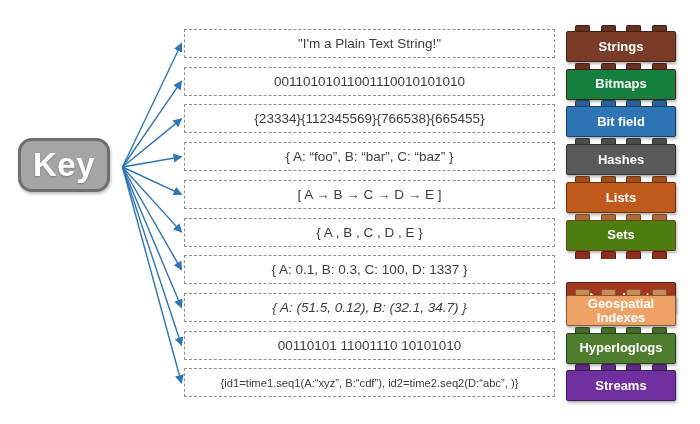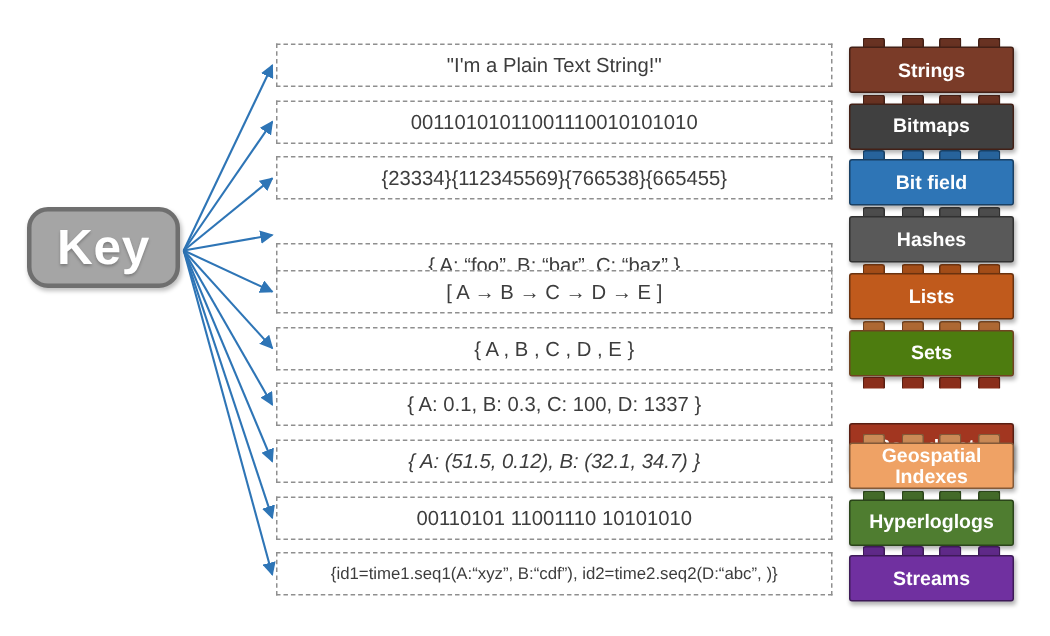--- a/index.html
+++ b/index.html
@@ -3,21 +3,21 @@
 <meta charset="utf-8">
 <title>diagram</title>
 <style>
   html,body{margin:0;padding:0;background:#fff;}
   #diagram{
     position:relative;width:700px;height:424px;background:#fff;overflow:hidden;
     font-family:"Liberation Sans",sans-serif;
   }
   
   #key-node{
-    position:absolute;left:18px;top:138px;width:102px;height:54px;
+    position:absolute;left:18px;top:138px;width:92px;height:54px;
     background:#a5a5a5;border:3px solid #6f6f6f;border-radius:14px;
     display:flex;align-items:center;justify-content:center;box-sizing:border-box;
     box-shadow:1px 2px 3px rgba(0,0,0,0.25);
   }
   #key-label{
     color:#fff;font-size:33px;font-weight:bold;letter-spacing:.5px;
     text-shadow:0 1px 2px rgba(0,0,0,0.25);
   }
   
   #arrows{position:absolute;left:0;top:0;width:700px;height:424px;pointer-events:none;}
@@ -83,41 +83,41 @@
   <div class="vbox" style="top: 66.72px;">
     <span class="vtext">00110101011001110010101010</span>
   </div>
   <div class="brick" style="top: 62.72px;">
     <div class="studs">
       <i class="stud" style="background: rgb(104, 50, 34); border-top: 1px solid rgb(67, 32, 22); border-right: 1px solid rgb(67, 32, 22); border-bottom: none; border-left: 1px solid rgb(67, 32, 22); border-image: initial;"></i>
         <i class="stud" style="background: rgb(104, 50, 34); border-top: 1px solid rgb(67, 32, 22); border-right: 1px solid rgb(67, 32, 22); border-bottom: none; border-left: 1px solid rgb(67, 32, 22); border-image: initial;"></i>
         <i class="stud" style="background: rgb(104, 50, 34); border-top: 1px solid rgb(67, 32, 22); border-right: 1px solid rgb(67, 32, 22); border-bottom: none; border-left: 1px solid rgb(67, 32, 22); border-image: initial;"></i>
         <i class="stud" style="background: rgb(104, 50, 34); border-top: 1px solid rgb(67, 32, 22); border-right: 1px solid rgb(67, 32, 22); border-bottom: none; border-left: 1px solid rgb(67, 32, 22); border-image: initial;"></i>
     </div>
-    <div class="brick-body" style="background: #404040; border: 1.5px solid rgb(67, 32, 22);">
+    <div class="brick-body" style="background: #15803d; border: 1.5px solid rgb(67, 32, 22);">
       <span class="brick-label">Bitmaps</span>
     </div>
   </div>
 
   <div class="vbox" style="top: 104.44px;">
     <span class="vtext">{23334}{112345569}{766538}{665455}</span>
   </div>
   <div class="brick" style="top: 100.44px;">
     <div class="studs">
       <i class="stud" style="background: rgb(39, 99, 155); border-top: 1px solid rgb(25, 64, 100); border-right: 1px solid rgb(25, 64, 100); border-bottom: none; border-left: 1px solid rgb(25, 64, 100); border-image: initial;"></i>
         <i class="stud" style="background: rgb(39, 99, 155); border-top: 1px solid rgb(25, 64, 100); border-right: 1px solid rgb(25, 64, 100); border-bottom: none; border-left: 1px solid rgb(25, 64, 100); border-image: initial;"></i>
         <i class="stud" style="background: rgb(39, 99, 155); border-top: 1px solid rgb(25, 64, 100); border-right: 1px solid rgb(25, 64, 100); border-bottom: none; border-left: 1px solid rgb(25, 64, 100); border-image: initial;"></i>
         <i class="stud" style="background: rgb(39, 99, 155); border-top: 1px solid rgb(25, 64, 100); border-right: 1px solid rgb(25, 64, 100); border-bottom: none; border-left: 1px solid rgb(25, 64, 100); border-image: initial;"></i>
     </div>
     <div class="brick-body" style="background: rgb(46, 117, 182); border: 1.5px solid rgb(25, 64, 100);">
       <span class="brick-label">Bit field</span>
     </div>
   </div>
 
-  <div class="vbox" style="top: 142.16px; margin-top: 20px;">
+  <div class="vbox" style="top: 142.16px;">
     <span class="vtext">{ A: “foo”, B: “bar”, C: “baz”  }</span>
   </div>
   <div class="brick" style="top: 138.16px;">
     <div class="studs">
       <i class="stud" style="background: rgb(76, 76, 76); border-top: 1px solid rgb(49, 49, 49); border-right: 1px solid rgb(49, 49, 49); border-bottom: none; border-left: 1px solid rgb(49, 49, 49); border-image: initial;"></i>
         <i class="stud" style="background: rgb(76, 76, 76); border-top: 1px solid rgb(49, 49, 49); border-right: 1px solid rgb(49, 49, 49); border-bottom: none; border-left: 1px solid rgb(49, 49, 49); border-image: initial;"></i>
         <i class="stud" style="background: rgb(76, 76, 76); border-top: 1px solid rgb(49, 49, 49); border-right: 1px solid rgb(49, 49, 49); border-bottom: none; border-left: 1px solid rgb(49, 49, 49); border-image: initial;"></i>
         <i class="stud" style="background: rgb(76, 76, 76); border-top: 1px solid rgb(49, 49, 49); border-right: 1px solid rgb(49, 49, 49); border-bottom: none; border-left: 1px solid rgb(49, 49, 49); border-image: initial;"></i>
     </div>
     <div class="brick-body" style="background: rgb(89, 89, 89); border: 1.5px solid rgb(49, 49, 49);">

